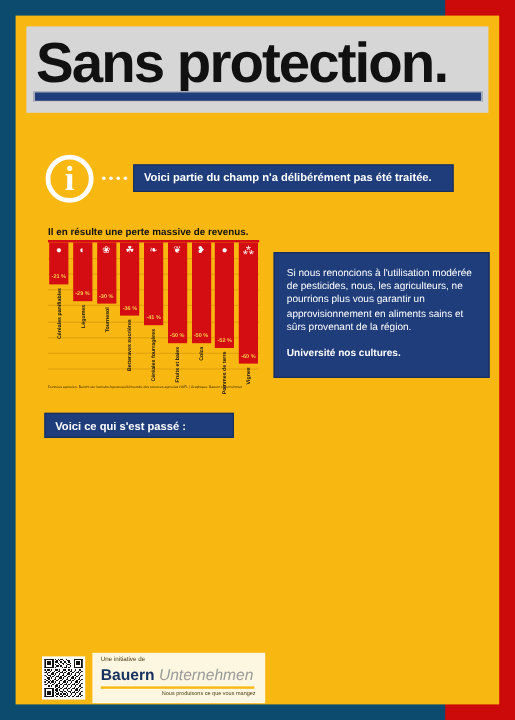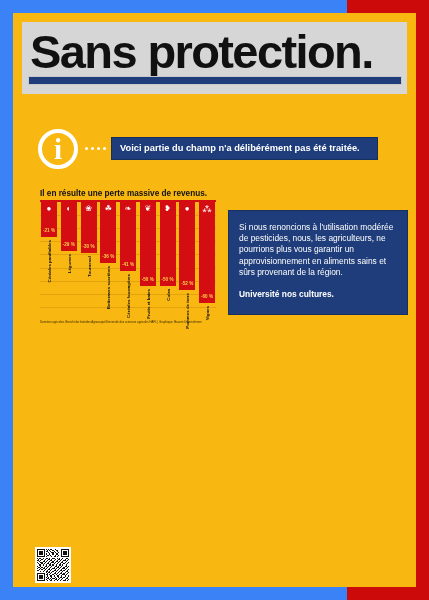--- a/index.html
+++ b/index.html
@@ -3,21 +3,22 @@
 <meta charset="utf-8">
 <style>
   html,body{margin:0;padding:0;}
   body{
     width:429px;height:600px;overflow:hidden;
     background:#cc0a0a;
     font-family:"Liberation Sans", sans-serif;
   }
   .poster{
     position:absolute;left:0;top:0;width:347px;height:600px;
-    background:#3b82f6;
+    background:#0c4a6e;
+    padding-left:24px;
   }
   .inner{
     position:absolute;left:13px;top:13px;width:403px;height:574px;
     background:#f9b711;
   }
 
   
   .title-band{
     position:absolute;left:9px;top:9px;width:385px;height:72px;
     background:#d6d6d6;
@@ -261,20 +262,23 @@
       <div class="chart-source">Données agricoles. Bericht der betriebs Agroscope/Université des sciences agricoles HAFL | Graphique: Bauern Unternehmen</div>
     </div>
 
     <div class="blue-box">
       <div class="blue-pad">
         <p>Si nous renoncions à l'utilisation modérée de pesticides, nous, les agriculteurs, ne pourrions plus vous garantir un approvisionnement en aliments sains et sûrs provenant de la région.</p>
         <p class="blue-strong">Université nos cultures.</p>
       </div>
     </div>
 
+    <div class="voici-box">
+      <div class="voici-text">Voici ce qui s'est passé :</div>
+    </div>
 
     <div class="logo-box">
       <div class="qr">
         <svg width="32" height="32" viewBox="0 0 29 29" shape-rendering="crispEdges">
           <rect width="29" height="29" fill="#fff"></rect>
           <g fill="#111">
             <rect x="0" y="0" width="7" height="1"></rect>
               <rect x="0" y="6" width="7" height="1"></rect>
             <rect x="0" y="0" width="1" height="7"></rect>
               <rect x="6" y="0" width="1" height="7"></rect>
@@ -498,16 +502,25 @@
             <rect x="9" y="28" width="1" height="1"></rect>
               <rect x="12" y="28" width="2" height="1"></rect>
             <rect x="15" y="28" width="1" height="1"></rect>
               <rect x="18" y="28" width="1" height="1"></rect>
             <rect x="21" y="28" width="1" height="1"></rect>
               <rect x="24" y="28" width="2" height="1"></rect>
             <rect x="27" y="28" width="1" height="1"></rect>
           </g>
         </svg>
       </div>
+      <div class="logo-card">
+        <div class="logo-init">Une initiative de</div>
+        <div class="logo-name">
+          <b>Bauern</b>
+          <i>Unternehmen</i>
+        </div>
+        <div class="logo-rule"></div>
+        <div class="logo-tag">Nous produisons ce que vous mangez</div>
+      </div>
     </div>
 
   </div>
 </div>
 
 </body></html>

